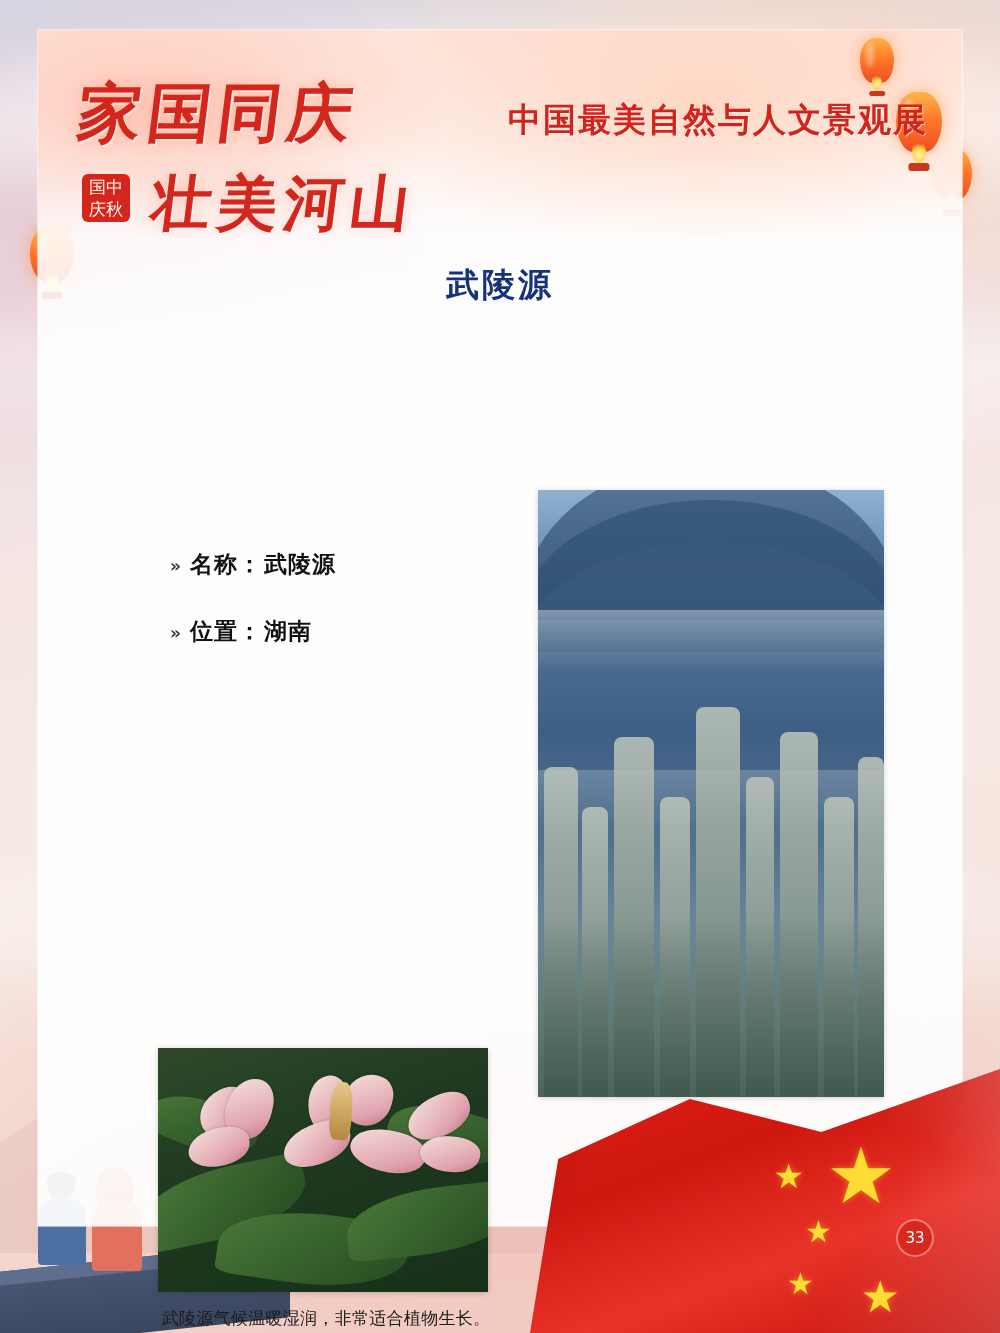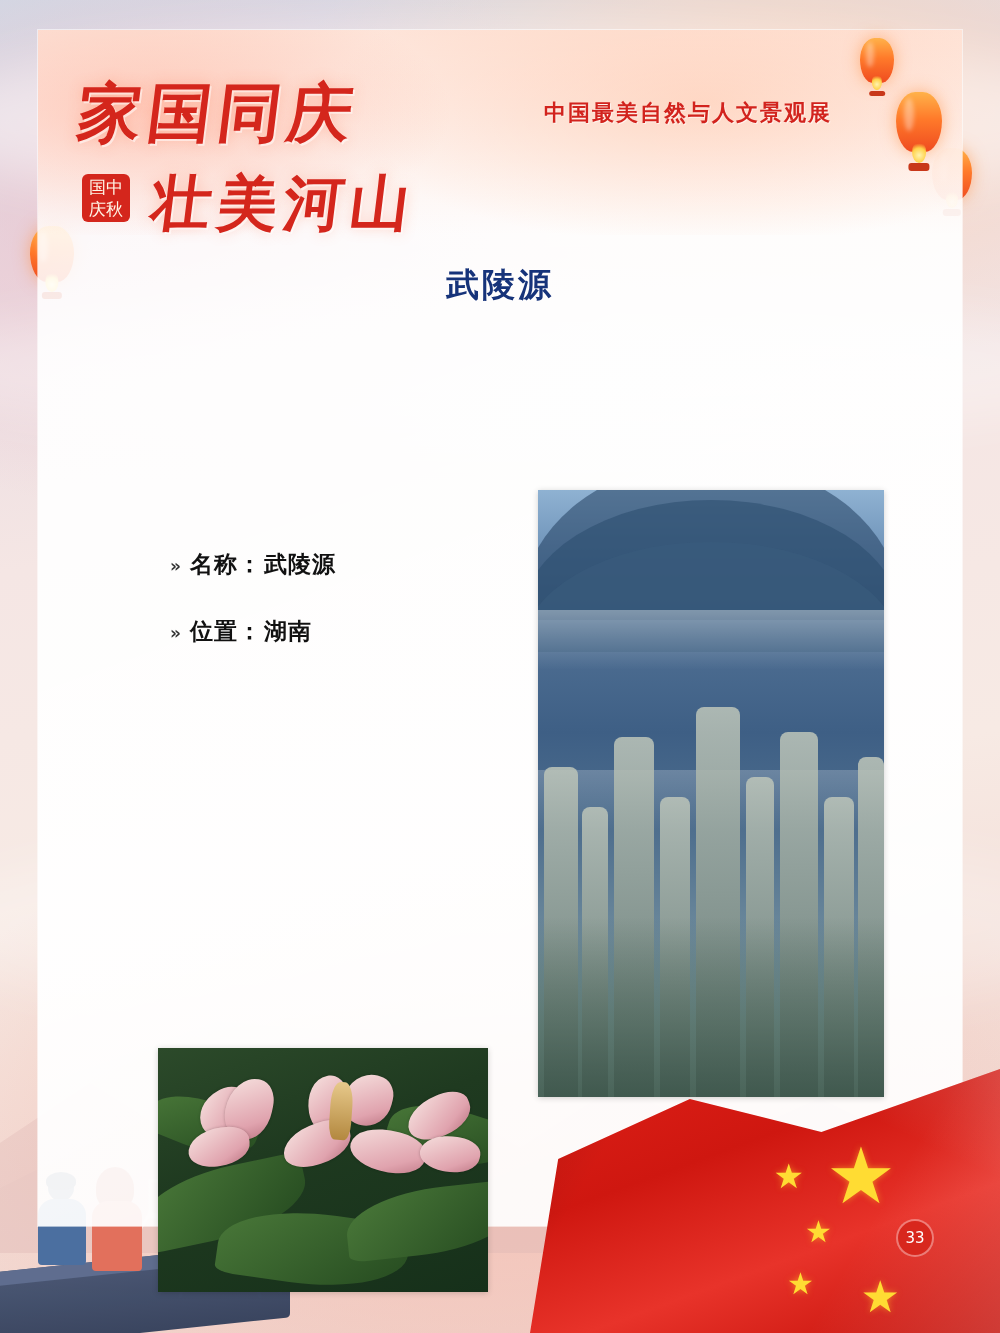--- a/index.html
+++ b/index.html
@@ -119,24 +119,24 @@
     letter-spacing: 0px;
   }
   #seal span { display: block; }
 
   
   #header-subtitle {
     position: absolute;
     left: 410px;
     top: 68px;
     width: 480px;
-    text-align: center;
+    text-align: right;
     font-family: Liberation Sans, sans-serif;
     font-weight: bold;
-    font-size: 22px;
+    font-size: 33px;
     color: #d2231d;
     letter-spacing: 2px;
     text-shadow: 1px 1px 0 rgba(255,255,255,0.6);
   }
 
   
   .lantern { position: absolute; pointer-events: none; }
   .lantern .body {
     width: 100%;
     height: 72%;
@@ -505,20 +505,21 @@
         <div class="petal" style="left:150px; top:28px; width:42px; height:58px; transform:rotate(-10deg);"></div>
         <div class="petal" style="left:186px; top:26px; width:48px; height:52px; transform:rotate(14deg);"></div>
         <div class="petal" style="left:124px; top:76px; width:70px; height:40px; transform:rotate(-18deg);"></div>
         <div class="petal" style="left:192px; top:82px; width:76px; height:42px; transform:rotate(16deg);"></div>
         <div class="stamen" style="left:172px; top:34px; width:22px; height:58px; transform:rotate(4deg);"></div>
 
         <div class="petal" style="left:248px; top:48px; width:66px; height:40px; transform:rotate(-22deg);"></div>
         <div class="petal" style="left:262px; top:88px; width:60px; height:36px; transform:rotate(10deg);"></div>
       </div>
 
+      <div class="caption" id="caption-flower">武陵源气候温暖湿润，非常适合植物生长。</div>
       <div class="caption" id="caption-mountain">据传，天子山因宋代一土家族领袖率当地农民起义，自称“向门天子”而得名。放眼远眺天子山，只见莽莽丛林中，一面面石崖拔地而起，恰如天兵演武。</div>
     </div>
   </div>
 
   <div id="flag">
     <div class="fold"></div>
   </div>
   <div class="star" style="right:104px; bottom:118px; font-size:78px;">★</div>
   <div class="star" style="right:196px; bottom:140px; font-size:34px;">★</div>
   <div class="star" style="right:168px; bottom:86px;  font-size:30px;">★</div>

